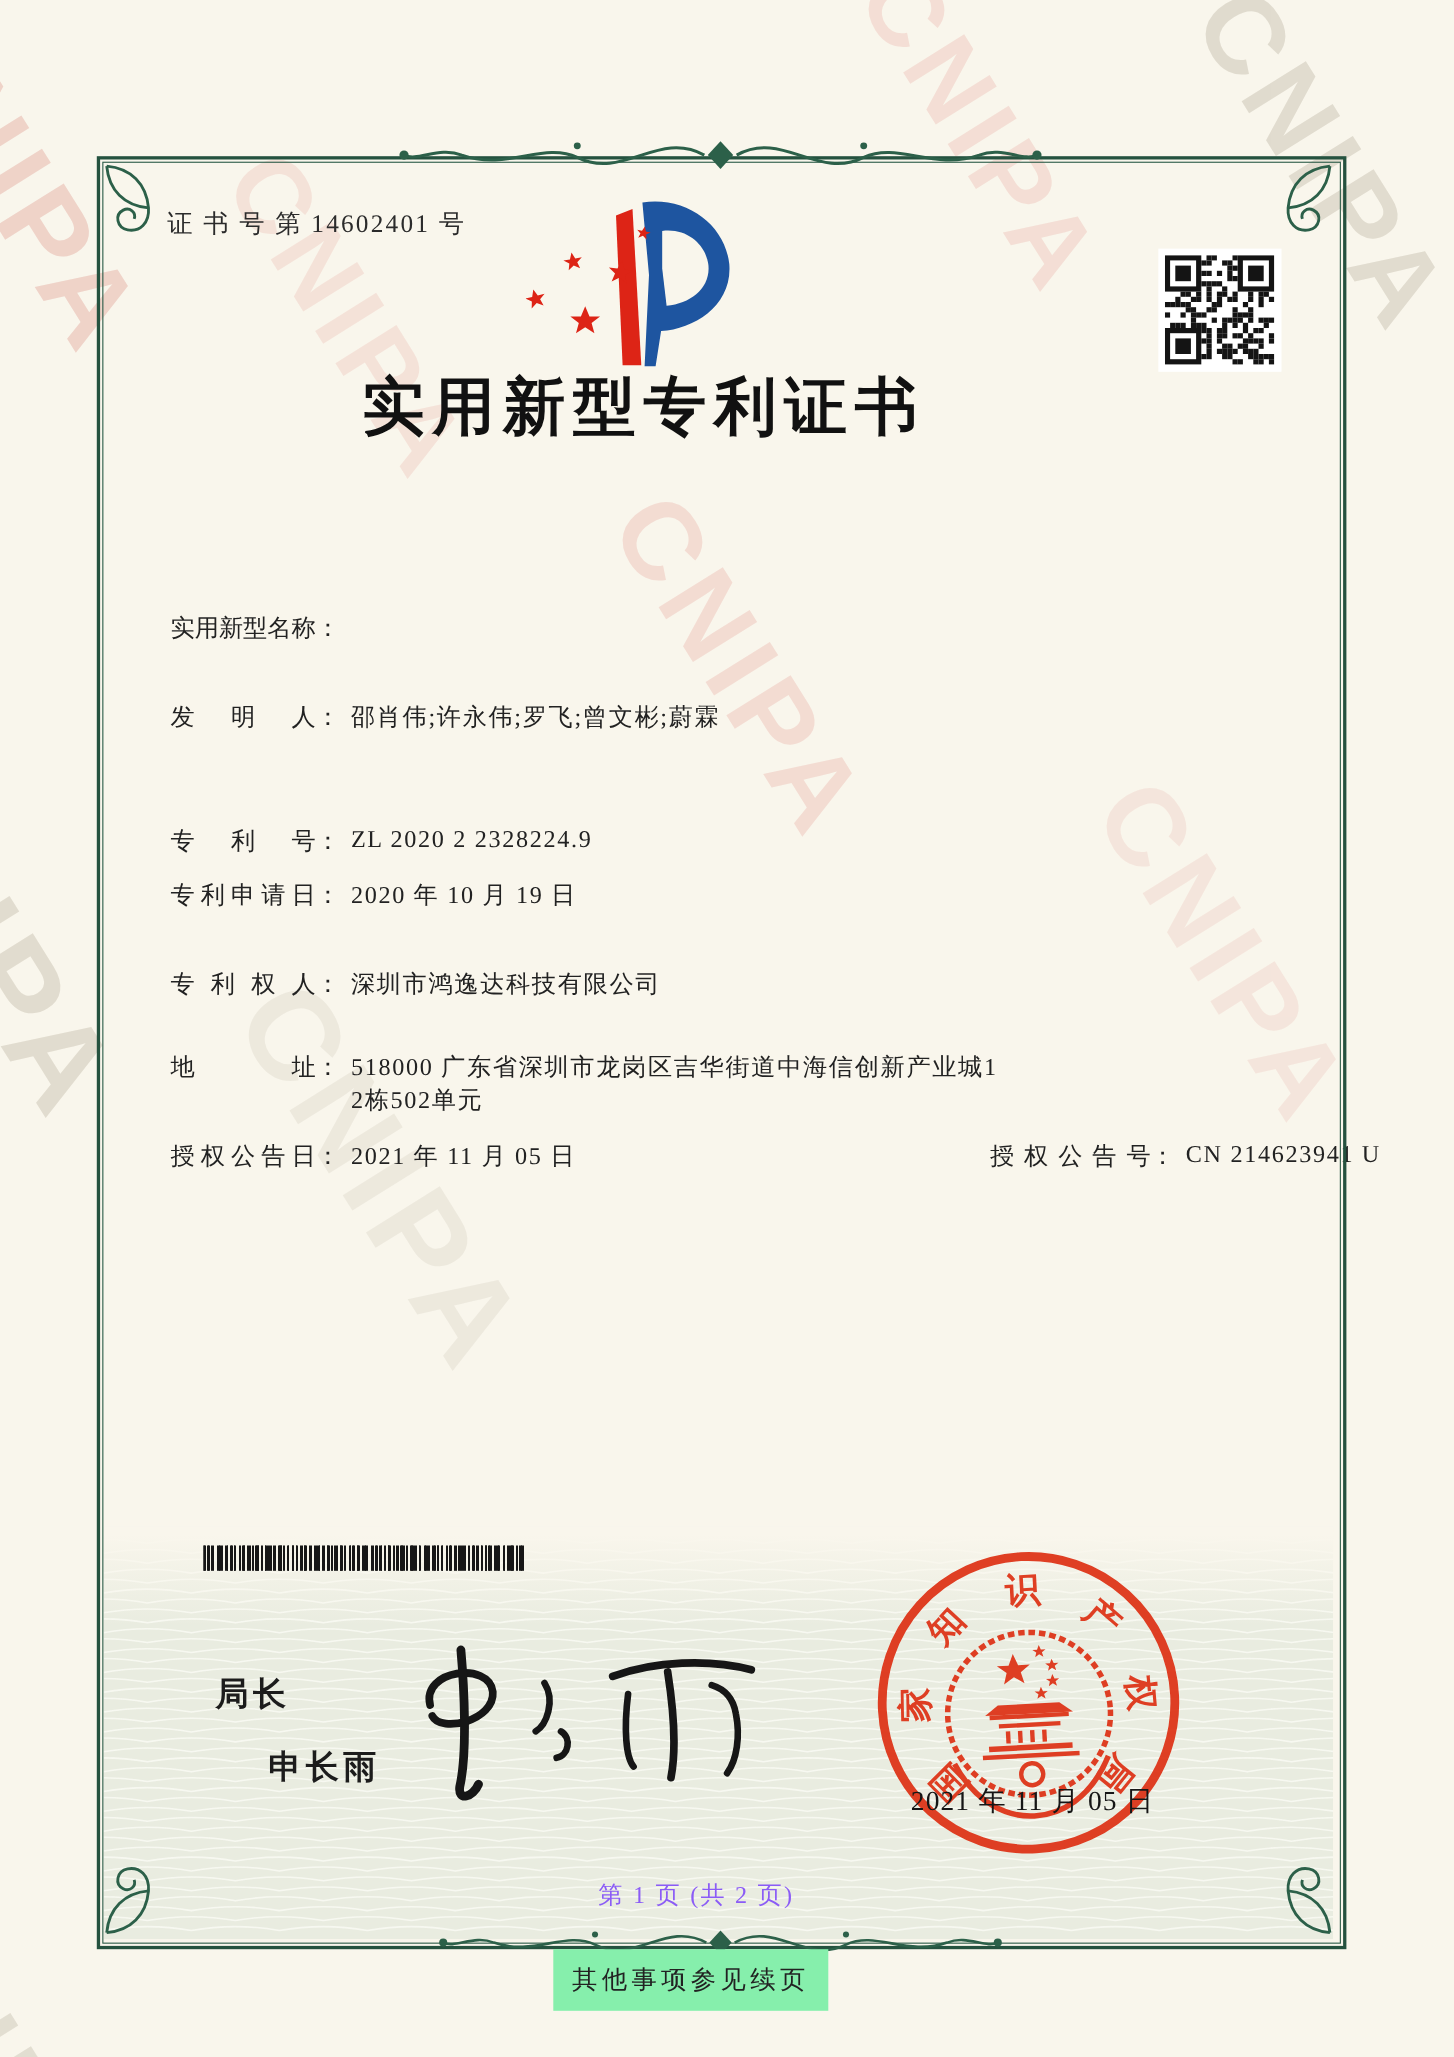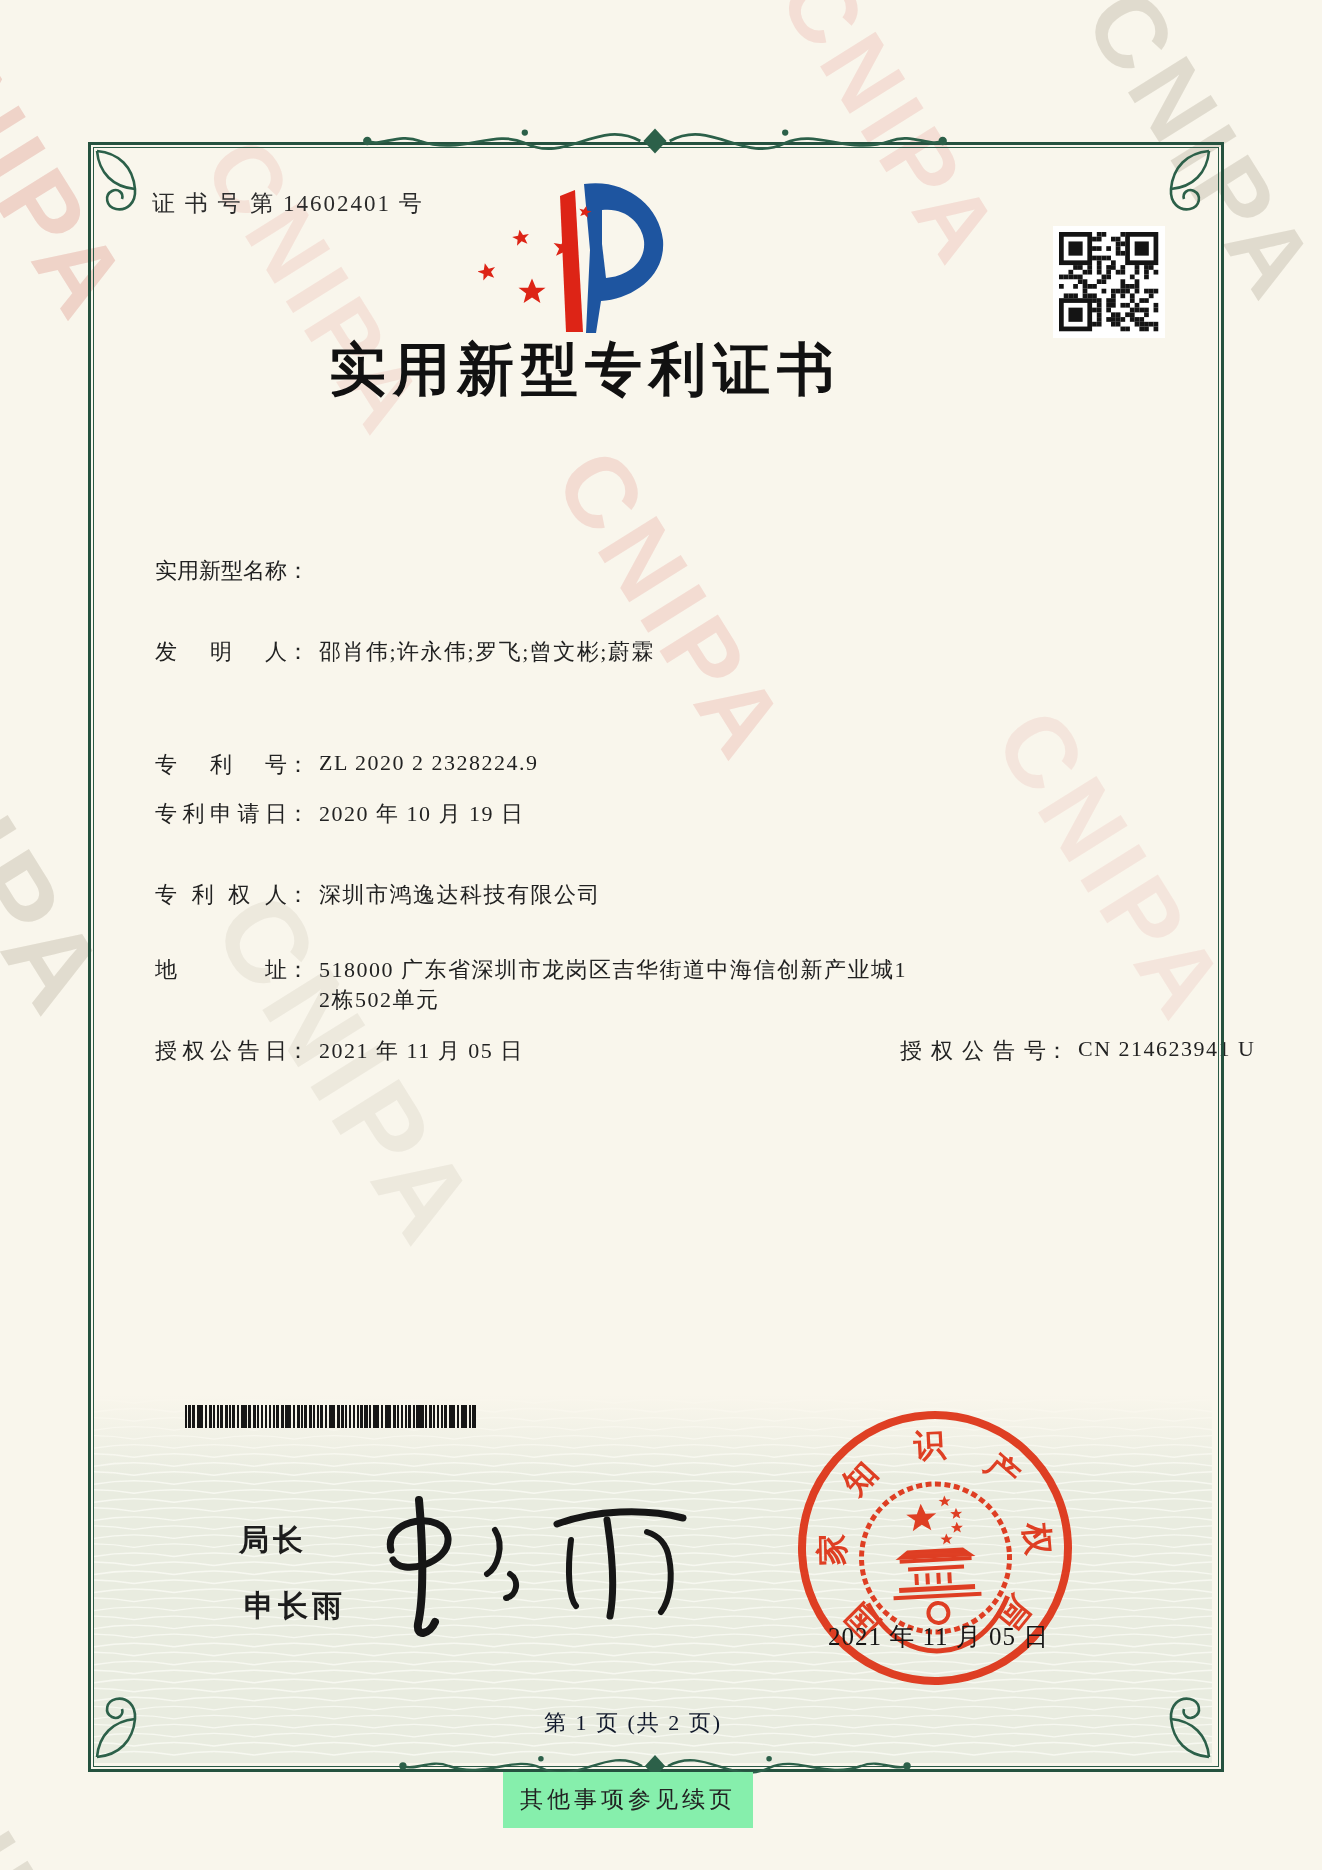--- a/index.html
+++ b/index.html
@@ -48,21 +48,21 @@
       repeating-linear-gradient(90deg,rgba(0,0,0,0) 0 3px,#161616 3px 5px,rgba(0,0,0,0) 5px 11px);}
 
   .signer{position:absolute;left:196px;font-family:"Liberation Sans","DejaVu Sans",sans-serif;
           font-size:30px;font-weight:600;color:#1c1c1c;letter-spacing:4px;z-index:2;}
   .signature{position:absolute;left:345px;top:1472px;width:370px;height:190px;z-index:2;}
 
   .seal{position:absolute;left:795px;top:1408px;width:280px;height:280px;z-index:3;
         mix-blend-mode:multiply;opacity:.95;transform:rotate(-3deg);}
   .issue-date{position:absolute;left:828px;top:1620px;font-size:25px;letter-spacing:1px;color:#161616;z-index:4;}
 
-  .page-info{position:absolute;left:0;top:1708px;width:1266px;text-align:center;font-size:22px;color:#0f172a;z-index:2;letter-spacing:2px;}
+  .page-info{position:absolute;left:0;top:1708px;width:1266px;text-align:center;font-size:22px;color:#8b5cf6;z-index:2;letter-spacing:2px;}
 
   .footer-note{position:absolute;left:503px;top:1772px;width:250px;height:56px;line-height:56px;
                background:#86efac;text-align:center;font-size:23px;letter-spacing:4px;color:#222;z-index:6;}
 
   .deco{position:absolute;left:0;top:0;z-index:6;pointer-events:none;}
 </style>
 </head>
 <body>
 
 <div class="page">
@@ -335,21 +335,21 @@
       <span class="field-b">
         <span class="flabel wide">授权公告号</span>
           <span class="fcolon">：</span>
         <span class="fvalue">CN 214623941 U</span>
       </span>
     </div>
 
 
     <div class="barcode"></div>
 
-    <div class="signer" style="top:1520px;margin-left:43px;">局长</div>
+    <div class="signer" style="top:1520px;">局长</div>
     <div class="signer" style="top:1586px;margin-left:48px;">申长雨</div>
 
     <svg class="signature" viewBox="0 0 370 190">
       <g stroke="#161616" fill="none" stroke-linecap="round" stroke-linejoin="round">
         <path stroke-width="7" d="M46 78 C38 46 100 38 103 66 C105 92 56 104 48 88"></path>
         <path stroke-width="8" d="M74 28 C77 62 80 122 73 152 C71 166 85 162 90 150"></path>
         <path stroke-width="6" d="M150 58 C160 74 152 96 142 102"></path>
         <path stroke-width="6" d="M165 102 C175 108 172 124 161 126"></path>
         <path stroke-width="7" d="M212 52 C250 38 300 36 338 46"></path>
         <path stroke-width="7" d="M262 48 C267 80 270 118 265 144"></path>

